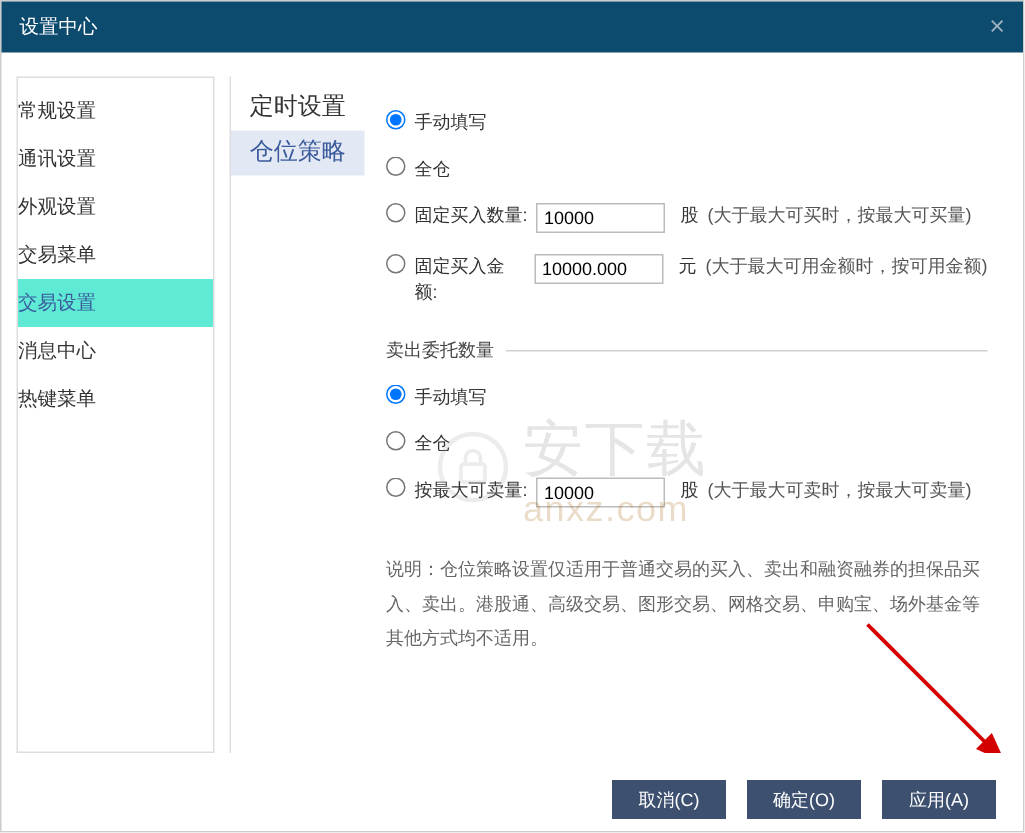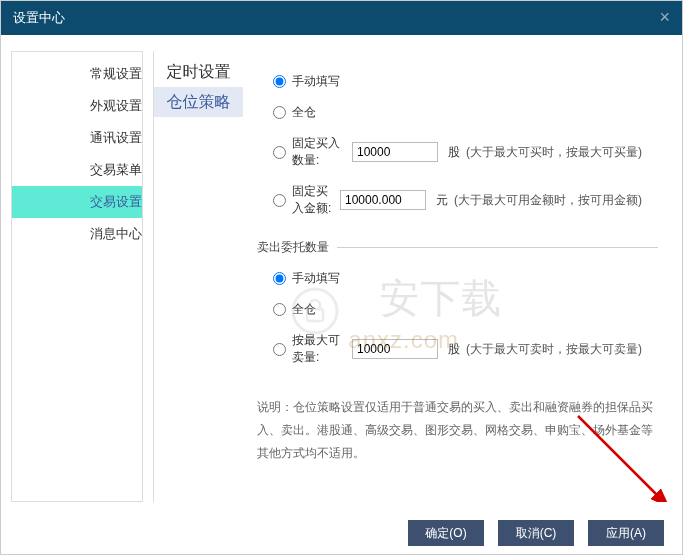--- a/index.html
+++ b/index.html
@@ -2,60 +2,61 @@
 <html><head>
 <meta charset="utf-8">
 <style>
 * { margin: 0; padding: 0; box-sizing: border-box; font-family: "Microsoft YaHei", "微软雅黑", sans-serif; }
 body { background: #f0f0f0; width: 683px; height: 555px; }
 .window { width: 683px; height: 555px; background: #fff; border: 1px solid #ccc; display: flex; flex-direction: column; }
 .titlebar { height: 34px; background: #0c4a6e; color: #fff; display: flex; align-items: center; padding: 0 12px; font-size: 13px; position: relative; }
 .titlebar .close { position: absolute; right: 12px; top: 6px; color: #a0aec0; font-size: 18px; cursor: pointer; }
 .body { flex: 1; display: flex; padding: 16px 10px 10px 10px; overflow: hidden; }
 .left-nav { width: 132px; border: 1px solid #ddd; margin-right: 10px; padding-top: 6px; }
-.left-nav .item { height: 32px; line-height: 32px; text-align: right; font-size: 13px; color: #333; cursor: pointer; }
+.left-nav .item { height: 32px; line-height: 32px; text-align: left; font-size: 13px; color: #333; cursor: pointer; }
 .left-nav .item.active { background: #5eead4; color: #3a5a9c; }
 .sub-nav { width: 90px; border-left: 1px solid #ddd; padding-top: 6px; }
 .sub-nav .item { height: 30px; line-height: 30px; text-align: center; font-size: 16px; color: #333; cursor: pointer; }
 .sub-nav .item.active { background: #e3e9f4; color: #3a5a9c; }
 .main { flex: 1; padding: 8px 14px; font-size: 12px; color: #333; overflow-y: auto; position: relative; }
 .section-title { display: flex; align-items: center; margin: 8px 0 10px 0; font-size: 12px; color: #444; }
 .section-title .line { flex: 1; height: 1px; background: #d0d0d0; margin-left: 8px; }
-.opt { display: flex; align-items: center; margin: 14px 16px; font-size: 12px; }
+.opt { display: flex; align-items: flex-start; margin: 14px 0; font-size: 12px; }
 .opt input[type=radio] { margin-right: 6px; }
 .opt input[type=text] { width: 86px; height: 20px; border: 1px solid #bbb; padding: 0 4px; font-size: 12px; margin: 0 6px; }
 .opt .unit { margin-left: 4px; margin-right: 6px; }
 .opt .hint { color: #555; font-size: 12px; white-space: nowrap; }
 .notes { margin-top: 30px; font-size: 12px; color: #666; line-height: 1.9; }
 .footer { height: 42px; display: flex; justify-content: flex-end; align-items: center; padding: 0 18px; gap: 14px; }
 .btn { width: 76px; height: 26px; background: #3d506f; color: #fff; border: none; font-size: 12px; cursor: pointer; }
 .watermark { position: absolute; left: 46px; top: 220px; opacity: 0.22; pointer-events: none; font-family: Arial, sans-serif; }
 .watermark .wm-icon { display: inline-block; vertical-align: middle; }
 .watermark .wm-text { display: inline-block; vertical-align: middle; margin-left: 4px; }
-.watermark .wm-main { font-size: 40px; color: #888; font-weight: 500; letter-spacing: 1px; margin-left: 31px; }
+.watermark .wm-main { font-size: 40px; color: #888; font-weight: 500; letter-spacing: 1px; }
 .watermark .wm-sub { font-size: 24px; color: #a16207; font-weight: 400; letter-spacing: 1px; }
 .arrow { position: absolute; left: 325px; top: 355px; pointer-events: none; }
 </style>
 </head>
 <body>
 
 <div class="window">
   <div class="titlebar">
     <span>设置中心</span>
     <span class="close">×</span>
   </div>
   <div class="body">
 
     <div class="left-nav">
       <div class="item">常规设置</div>
+      <div class="item">通讯设置</div>
       <div class="item">外观设置</div>
-      <div class="item">通讯设置</div>
       <div class="item">交易菜单</div>
       <div class="item active">交易设置</div>
       <div class="item">消息中心</div>
+      <div class="item">热键菜单</div>
     </div>
 
     <div class="sub-nav">
       <div class="item">定时设置</div>
       <div class="item active">仓位策略</div>
     </div>
 
     <div class="main">
 
       <div class="watermark">
@@ -122,17 +123,17 @@
             <marker id="ah" markerWidth="10" markerHeight="10" refX="7" refY="3" orient="auto">
               <path d="M0,0 L8,3 L0,6 Z" fill="#d40000"></path>
             </marker>
           </defs>
         <line x1="10" y1="10" x2="100" y2="100" stroke="#d40000" stroke-width="2.5" marker-end="url(#ah)"></line>
       </svg>
 
     </div>
   </div>
   <div class="footer">
+    <button class="btn">取消(C)</button>
     <button class="btn">确定(O)</button>
-    <button class="btn">取消(C)</button>
     <button class="btn">应用(A)</button>
   </div>
 </div>
 
 </body></html>

